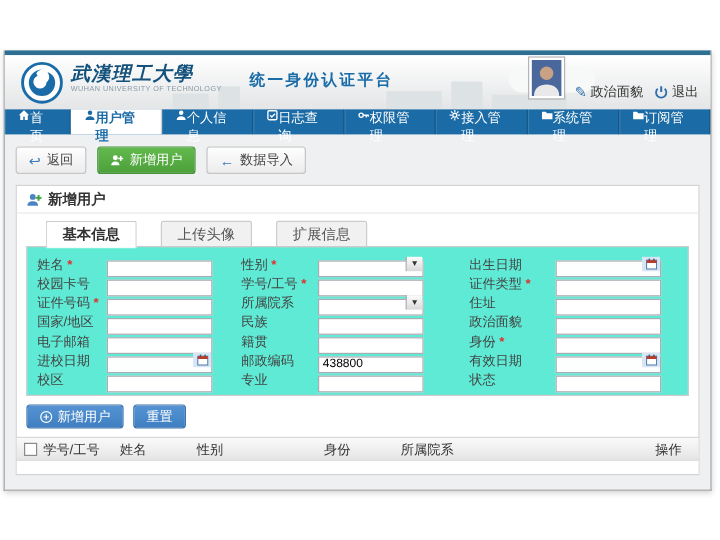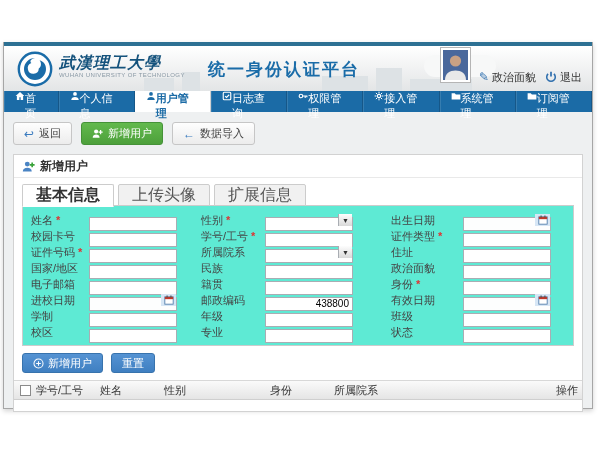--- a/index.html
+++ b/index.html
@@ -16,21 +16,21 @@
   .sk2{left:178px;width:18px;height:19px;}
   .sk3{left:318px;width:46px;height:15px;}
   .sk4{left:372px;width:26px;height:23px;}
   .sk5{left:406px;width:62px;height:12px;}
   .pill{position:absolute;right:96px;top:9px;width:72px;height:22px;border-radius:11px;background:#f7f8f8;}
   .logo{position:absolute;left:13px;top:5px;width:36px;height:36px;}
   .uni{position:absolute;left:55px;top:8px;}
   .uni-name{font-family:"Liberation Serif","DejaVu Serif",serif;font-style:italic;font-weight:bold;
             font-size:16px;color:#14527c;letter-spacing:1px;line-height:18px;}
   .uni-en{font-size:6px;color:#8898a4;letter-spacing:.4px;}
-  .plat-title{position:absolute;left:204px;top:12px;font-size:17px;font-weight:bold;color:#1a6ca8;letter-spacing:2px;}
+  .plat-title{position:absolute;left:204px;top:12px;font-size:13px;font-weight:bold;color:#1a6ca8;letter-spacing:2px;}
   .hdr-right{position:absolute;right:10px;top:0;height:100%;display:flex;align-items:flex-end;gap:9px;padding-bottom:7px;box-sizing:border-box;}
   .avatar{width:25px;height:30px;border:2px solid #fff;outline:1px solid #b5b5b5;margin-bottom:2px;display:block;}
   .hdr-link{font-size:11px;color:#333;display:flex;align-items:center;gap:3px;cursor:pointer;line-height:14px;}
   .hdr-link .ic{color:#2f6fae;font-size:12px;line-height:12px;}
   .hdr-link .ic svg{display:block;}
   
   .nav{height:21px;background:#1b6ba6;display:flex;font-size:11px;color:#fff;flex:none;}
   .nav-item{display:flex;align-items:flex-start;gap:0;padding:0 11px;cursor:pointer;
             border-right:1px solid rgba(0,0,0,.18);box-shadow:inset 1px 0 0 rgba(255,255,255,.12);}
   .nav-item.active{background:#fff;color:#1b6ba6;font-weight:bold;}
@@ -44,33 +44,33 @@
   .btn-light{background:linear-gradient(#fefefe,#ececec);border:1px solid #c6c6c6;color:#444;}
   .btn-light .ic{color:#3a7bbf;font-size:12px;line-height:12px;}
   .btn-green{background:linear-gradient(#62b94d,#4da03b);border:1px solid #459238;color:#fff;}
   .btn-green .ic svg{width:11px;height:11px;display:block;}
   
   .panel{background:#fff;border:1px solid #d2d2d2;margin-bottom:3px;}
   .p-head{height:22px;display:flex;align-items:center;gap:5px;padding:0 8px;
           border-bottom:1px solid #e9e9e9;font-size:12px;font-weight:bold;color:#333;}
   .p-head svg{width:13px;height:13px;display:block;}
   .tabs{display:flex;gap:4px;padding:6px 8px 0;position:relative;z-index:2;}
-  .tab{font-size:16px;padding:4px 13px;border:1px solid #ccc;background:#f1f1f1;color:#555;
-       border-radius:2px 2px 0 0;cursor:pointer;line-height:12px;}
+  .tab{font-size:12px;padding:4px 13px;border:1px solid #ccc;background:#f1f1f1;color:#555;
+       border-radius:2px 2px 0 0;cursor:pointer;line-height:12px;margin-left:16px;}
   .tab.active{background:#fff;font-weight:bold;color:#333;border-bottom-color:#fff;margin-bottom:-1px;}
   .form-box{border:1px solid #ccc;margin:-1px 8px 0;padding:6px 0 5px;position:relative;z-index:1;background:#5eead4;}
   .form-row{display:flex;align-items:center;height:16px;}
   .f-label{font-size:11px;color:#444;white-space:nowrap;box-sizing:border-box;}
   .f-label .req{color:#e03131;margin-left:3px;font-weight:bold;}
   .f-label.c1{width:58px;margin-left:8px;}
   .f-label.c2{width:64px;margin-left:24px;}
   .f-label.c3{width:72px;margin-left:38px;}
   .ctl{width:88px;height:14px;position:relative;flex:none;}
   .ctl-in{width:100%;height:100%;border:1px solid #a9adb3;box-sizing:border-box;font-size:10px;
-          padding:0 3px;outline:none;background:#fff;font-family:inherit;text-align:right;}
+          padding:0 3px;outline:none;background:#fff;font-family:inherit;}
   .sel .ctl-in{padding-right:15px;}
   .sel-btn{position:absolute;right:1px;top:1px;bottom:1px;width:13px;cursor:pointer;
            background:linear-gradient(#fdfdfd,#d9d9d9);border-left:1px solid #a9adb3;
            display:flex;align-items:center;justify-content:center;font-size:7px;color:#333;}
   .date .ctl-in{padding-right:18px;background:#fdfefe;}
   .cal-btn{position:absolute;right:1px;top:1px;bottom:1px;width:15px;background:#d6e6f5;
            display:flex;align-items:center;justify-content:center;cursor:pointer;}
   .cal-btn svg{width:10px;height:10px;display:block;}
   .submit-row{display:flex;gap:8px;margin:7px 8px 0;}
   .btn-blue{background:linear-gradient(#5593d3,#3f7fc1);border:1px solid #3873ad;color:#fff;height:20px;
@@ -133,37 +133,37 @@
 
   <div class="nav" id="nav">
       <div class="nav-item">
         <span class="nav-ic">
           <svg viewBox="0 0 16 16">
             <path d="M8 1.5L1 8h2v6.5h4V10h2v4.5h4V8h2z" fill="currentColor"></path>
           </svg>
         </span>
         <span>首页</span>
       </div>
-      <div class="nav-item">
+      <div class="nav-item active">
         <span class="nav-ic">
           <svg viewBox="0 0 16 16">
             <circle cx="8" cy="4.7" r="3" fill="currentColor"></circle>
             <path d="M2 14.5c0-3.4 2.7-5 6-5s6 1.6 6 5z" fill="currentColor"></path>
           </svg>
         </span>
-        <span>个人信息</span>
-      </div>
-      <div class="nav-item active">
+        <span>用户管理</span>
+      </div>
+      <div class="nav-item">
         <span class="nav-ic">
           <svg viewBox="0 0 16 16">
             <circle cx="8" cy="4.7" r="3" fill="currentColor"></circle>
             <path d="M2 14.5c0-3.4 2.7-5 6-5s6 1.6 6 5z" fill="currentColor"></path>
           </svg>
         </span>
-        <span>用户管理</span>
+        <span>个人信息</span>
       </div>
       <div class="nav-item">
         <span class="nav-ic">
           <svg viewBox="0 0 16 16">
             <rect x="2" y="2" width="12" height="12" rx="1.5" fill="none" stroke="currentColor" stroke-width="1.8"></rect>
             <path d="M5 8.2l2.2 2.2L11.5 6" stroke="currentColor" stroke-width="1.8" fill="none"></path>
           </svg>
         </span>
         <span>日志查询</span>
       </div>
@@ -305,28 +305,20 @@
             <span class="ctl date"><input class="ctl-in" style=""><span class="cal-btn">
                 <svg viewBox="0 0 12 12">
                   <rect x="1" y="2.2" width="10" height="8.8" fill="#fff" stroke="#4a78a8"></rect>
                   <rect x="1" y="2.2" width="10" height="2.8" fill="#c0392b"></rect>
                   <rect x="3" y="0.6" width="1.4" height="2.6" fill="#555"></rect>
                   <rect x="7.6" y="0.6" width="1.4" height="2.6" fill="#555"></rect>
                 </svg>
               </span></span>
           </div>
           <div class="form-row">
-            <span class="f-label c1">学制</span>
-            <span class="ctl"><input class="ctl-in" style=""></span>
-            <span class="f-label c2">年级</span>
-            <span class="ctl"><input class="ctl-in" style=""></span>
-            <span class="f-label c3">班级</span>
-            <span class="ctl"><input class="ctl-in" style=""></span>
-          </div>
-          <div class="form-row">
             <span class="f-label c1">校区</span>
             <span class="ctl"><input class="ctl-in" style=""></span>
             <span class="f-label c2">专业</span>
             <span class="ctl"><input class="ctl-in" style=""></span>
             <span class="f-label c3">状态</span>
             <span class="ctl"><input class="ctl-in" style=""></span>
           </div>
         </div>
       <div class="submit-row">
         <span class="btn-blue">
@@ -342,18 +334,18 @@
       </div>
       <div class="table-head" id="tableHead">
         <span class="th-chk">
             <span class="chk"></span>
           </span>
       <span class="th" style="width: 64px;">学号/工号</span>
           <span class="th" style="width: 64px;">姓名</span>
           <span class="th" style="width: 106px;">性别</span>
           <span class="th" style="width: 64px;">身份</span>
           <span class="th" style="width: 212px;">所属院系</span>
-          <span class="th" style="flex: 1 1 0%; text-align: right;">操作</span>
+          <span class="th" style="flex: 1 1 0%;">操作</span>
         </div>
       <div class="t-body"></div>
     </div>
   </div>
 </div>
 
 </body></html>

